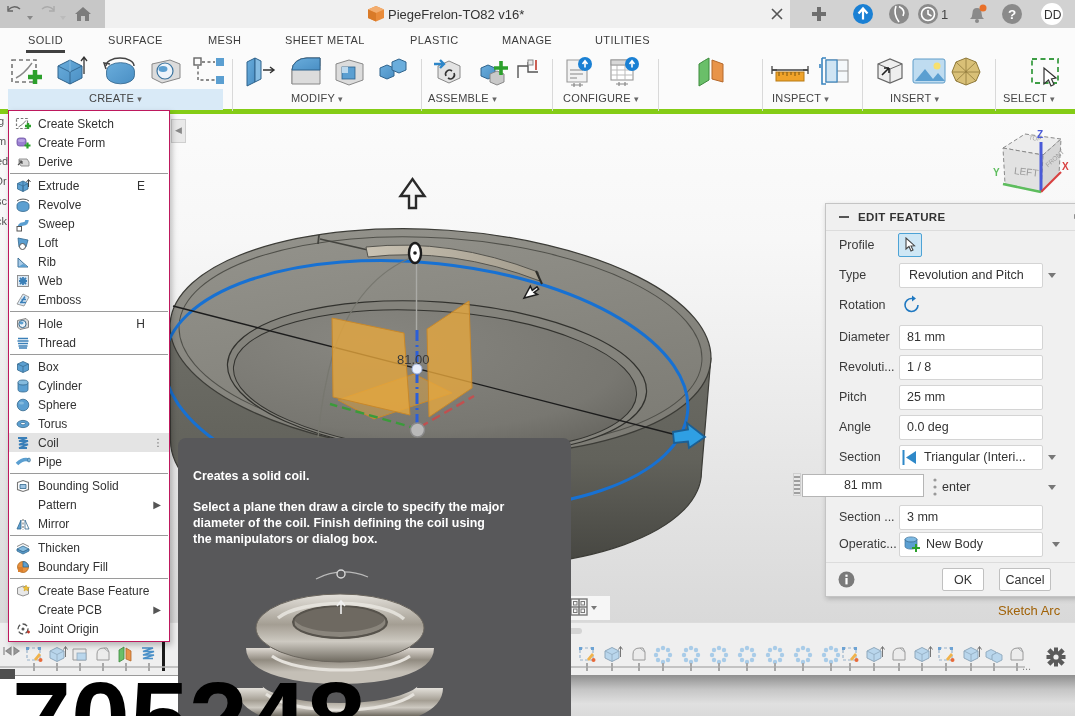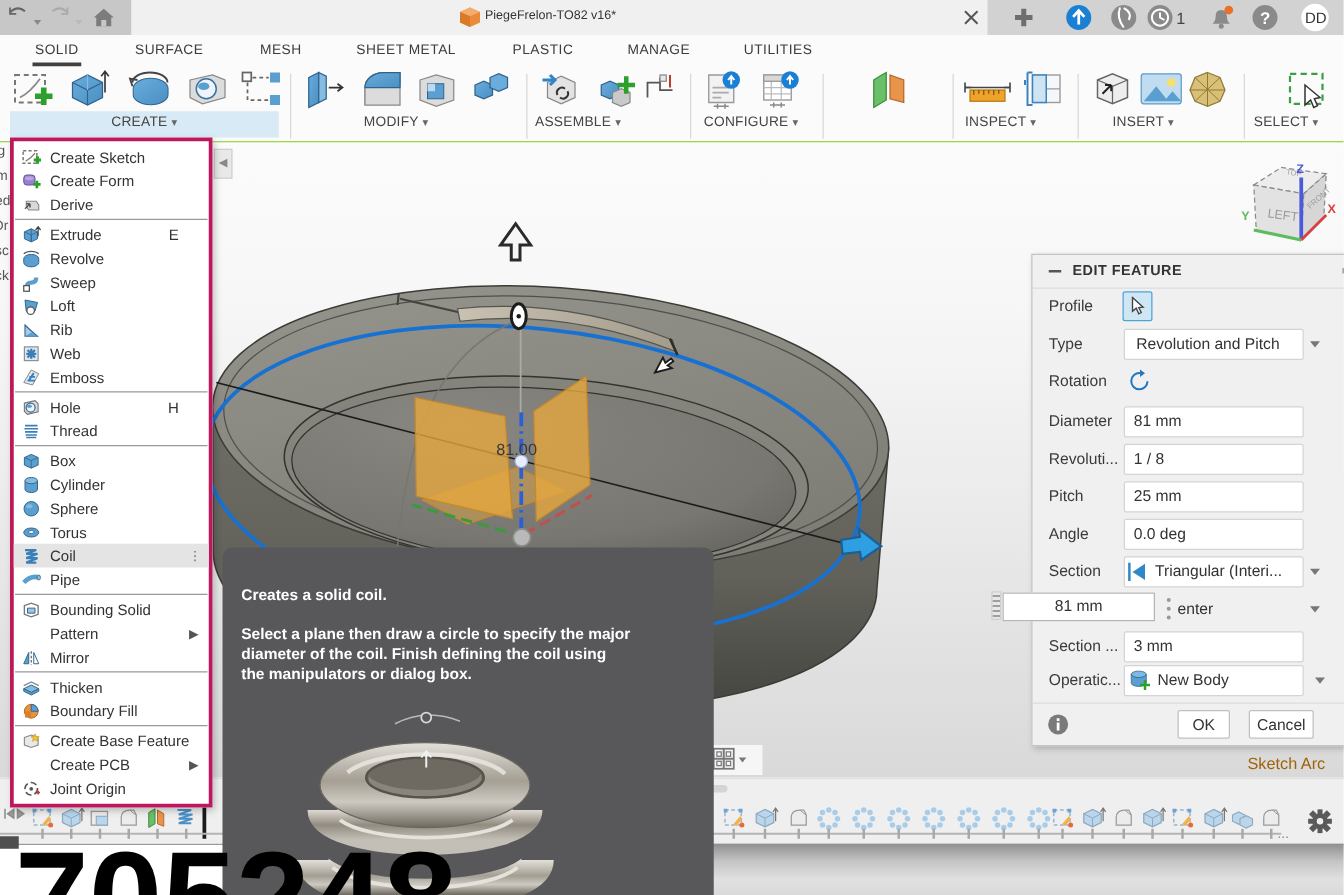--- a/index.html
+++ b/index.html
@@ -3,36 +3,36 @@
 <meta charset="utf-8">
 <style>
   html,body{margin:0;padding:0;}
   body{width:1075px;height:716px;overflow:hidden;position:relative;
        font-family:"Liberation Sans",sans-serif;background:#fff;}
   .abs{position:absolute;}
   
   #titlebar{left:0;top:0;width:1075px;height:28px;background:#d2d2d2;}
   #tb-left{left:0;top:0;width:105px;height:28px;background:#c7c7c7;}
   #tb-tab{left:105px;top:0;width:685px;height:28px;background:#f0f0f0;}
-  #tb-title{left:388px;top:7px;font-size:10px;color:#333;}
-  
-  #ribbon{left:0;top:28px;width:1075px;height:86px;background:#fbfbfb;border-bottom:1px solid #84cc16;box-sizing:border-box;}
+  #tb-title{left:388px;top:7px;font-size:13px;color:#333;}
+  
+  #ribbon{left:0;top:28px;width:1075px;height:86px;background:#fbfbfb;border-bottom:5px solid #84cc16;box-sizing:border-box;}
   .rtab{position:absolute;top:6px;font-size:11px;color:#3c3c3c;letter-spacing:.4px;}
   #solidline{position:absolute;left:26px;top:22px;width:39px;height:3px;background:#404040;}
   .grplabel{position:absolute;top:64px;font-size:11px;color:#444;letter-spacing:.2px;}
   .gdiv{position:absolute;top:3px;width:1px;height:52px;background:#d9d9d9;}
   
   #canvas{left:0;top:114px;width:1075px;height:508px;background:linear-gradient(#fbfbfb,#f7f7f7 25%,#e9e9e9 62%,#d9d9d9 100%);}
   #sketcharc{left:998px;top:603px;font-size:13px;color:#a16207;}
   
   #timeline{left:0;top:622px;width:1075px;height:53px;background:#efefef;border-top:1px solid #dcdcdc;box-sizing:border-box;}
   #bstrip-l{left:0;top:675px;width:1075px;height:41px;background:#fff;border-top:1px solid #9a9a9a;box-sizing:border-box;}
   #bstrip-r{left:510px;top:675px;width:565px;height:41px;background:linear-gradient(#8f8f8f,#c5c5c5 35%,#e0e0e0 70%,#dadada 100%);}
   
-  #menu{left:8px;top:110px;width:162px;background:#fff;border:3px solid #be185d;
+  #menu{left:8px;top:110px;width:162px;background:#fff;border:1px solid #be185d;
         box-shadow:2px 3px 6px rgba(0,0,0,.25);box-sizing:border-box;padding:3px 0;z-index:30;}
   .mi{height:19px;display:flex;align-items:center;font-size:12px;color:#333;position:relative;}
   .mi .ic{width:16px;height:16px;margin:0 7px 0 6px;flex:none;}
   .mi .sc{position:absolute;right:24px;font-size:12px;color:#333;}
   .mi .arr{position:absolute;right:8px;color:#555;font-size:10px;}
   .msep{height:1px;background:#9a9a9a;margin:2px 1px;}
   .mi.hl{background:#e4e4e4;}
   
   #tooltip{left:178px;top:438px;width:393px;height:278px;background:#58585a;
            border-radius:8px 8px 0 0;z-index:40;color:#fff;}

